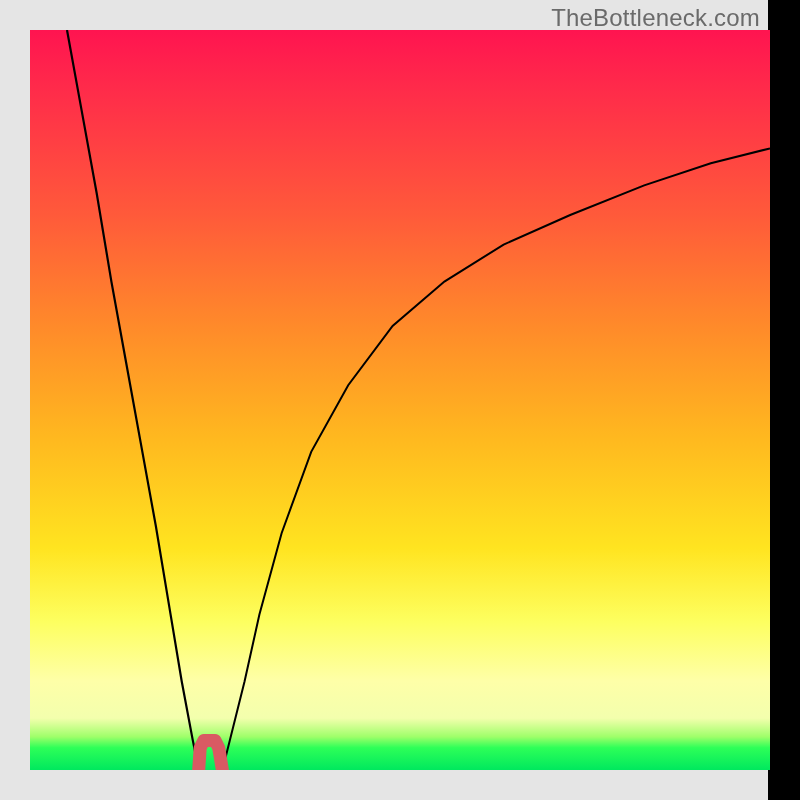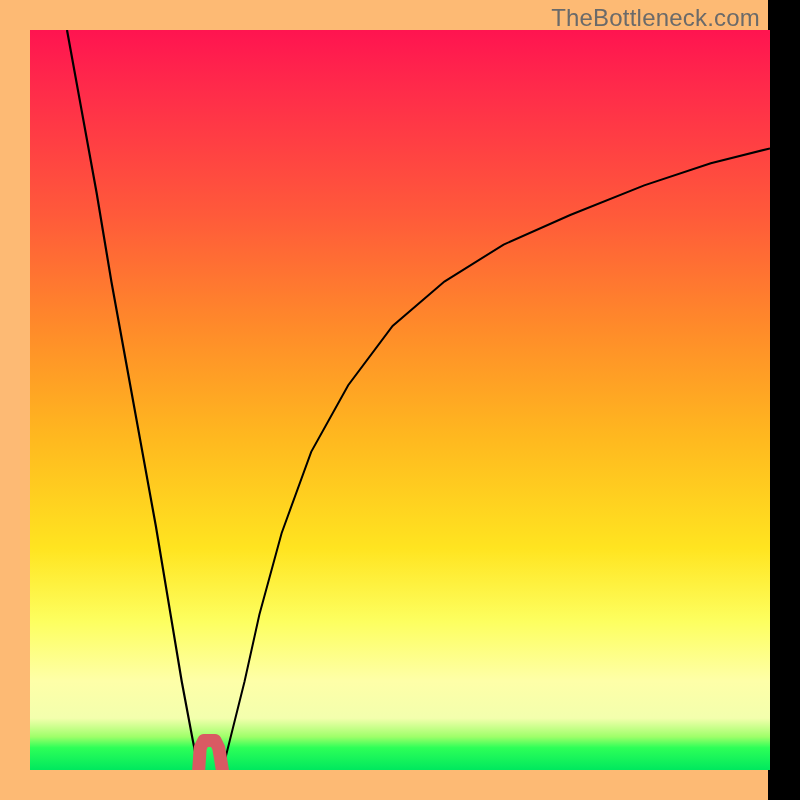--- a/index.html
+++ b/index.html
@@ -10,21 +10,21 @@
     overflow: hidden;
     background: #000;
     font-family: Arial, Helvetica, sans-serif;
   }
   .frame {
     position: absolute;
     top: 0;
     left: 0;
     width: 768px;
     height: 800px;
-    background: #fdba74;
+    background: #e5e5e5;
   }
   .plot {
     position: absolute;
     top: 30px;
     left: 30px;
     width: 740px;
     height: 740px;
     
     background: linear-gradient(
       to bottom,

